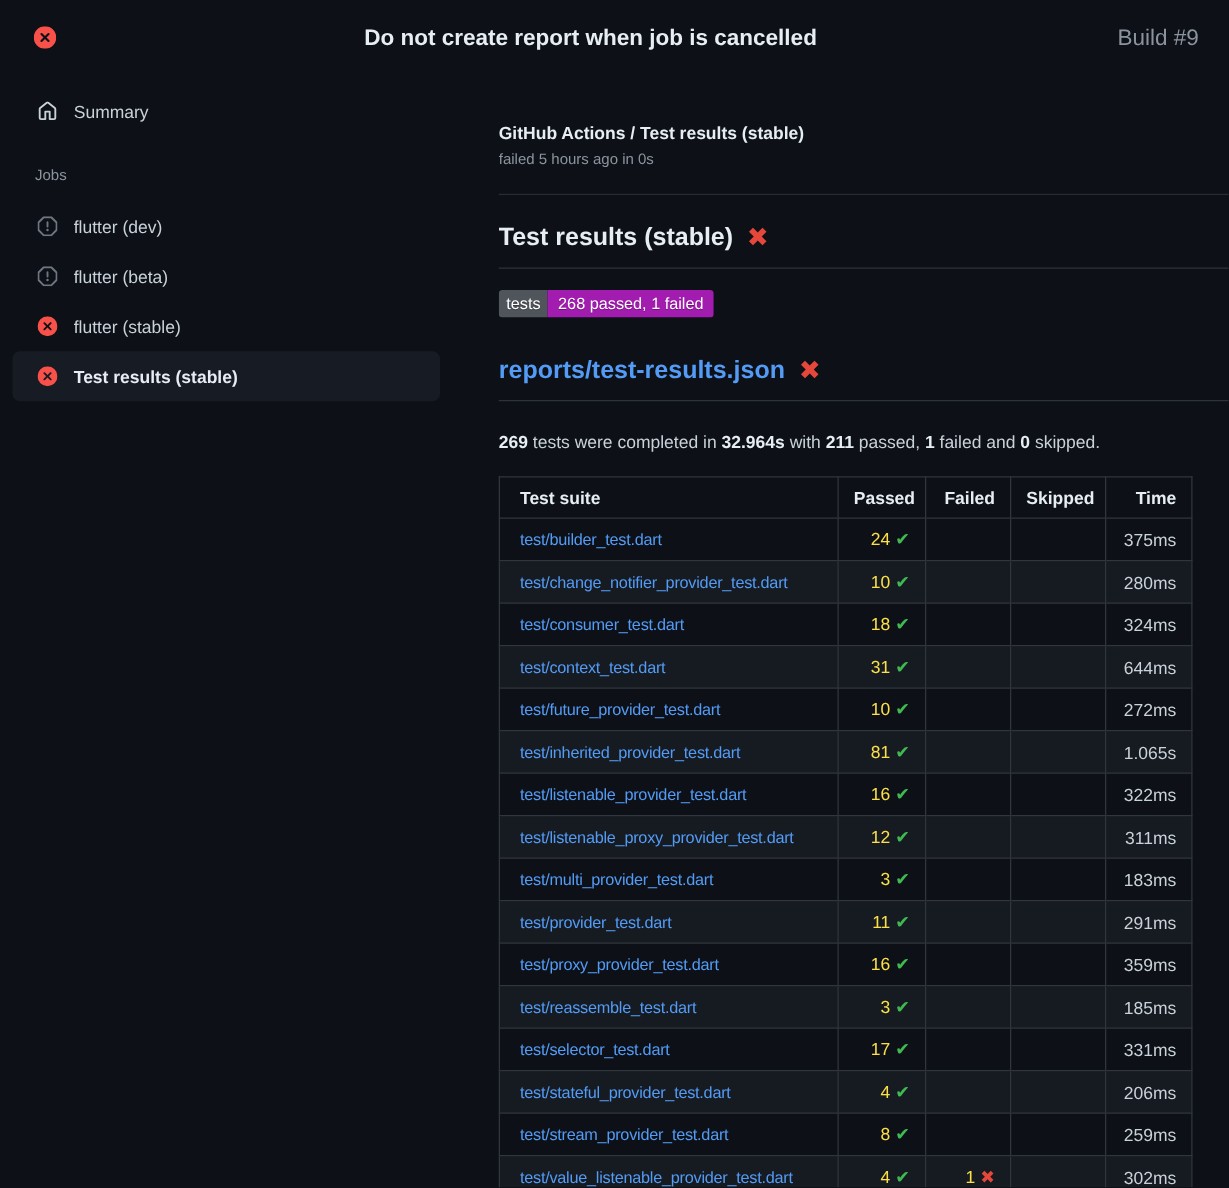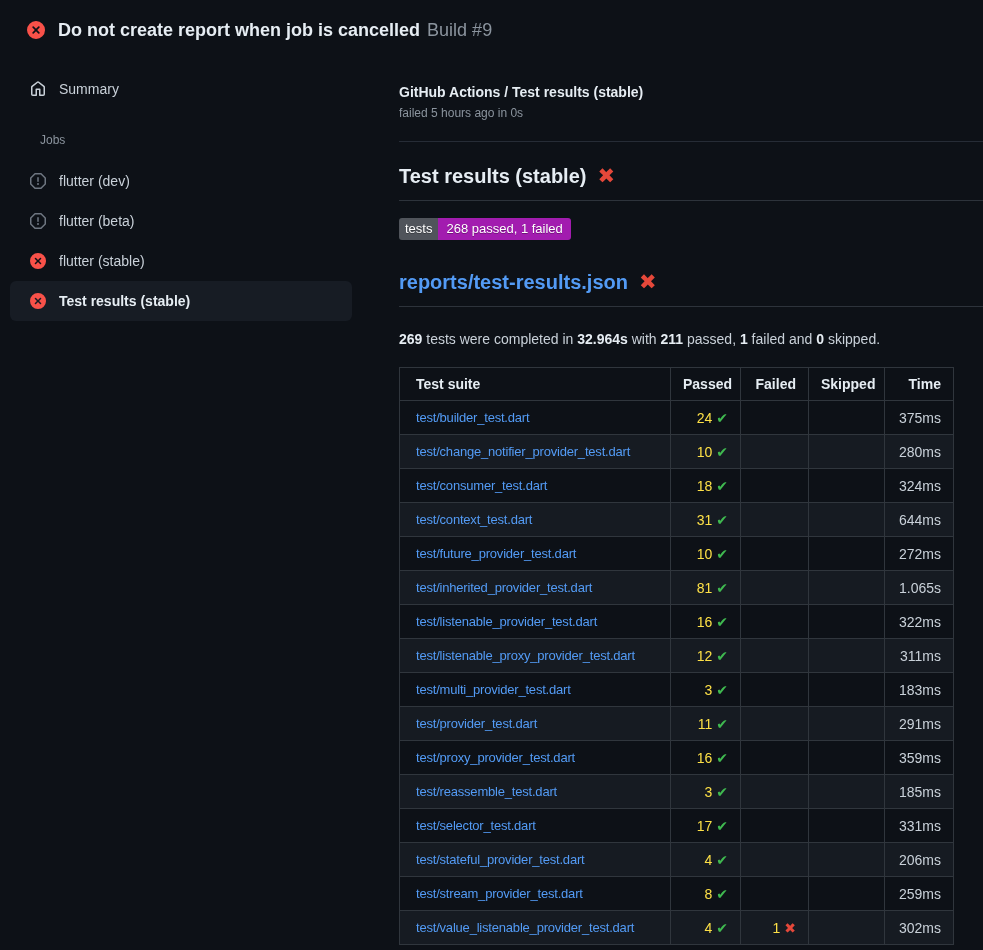--- a/index.html
+++ b/index.html
@@ -4,39 +4,39 @@
 <style>
   * { box-sizing: border-box; }
   html,body { margin:0; padding:0; background:#0d1117; }
   .app {
     position:relative; width:983px; height:950px; overflow:hidden;
     background:#0d1117; color:#e6edf3;
     font-family:"Liberation Sans","DejaVu Sans",sans-serif;
   }
 
   
-  .top-header { display:flex; align-items:center; padding:19px 24px 0 27px; }
+  .top-header { display:flex; align-items:center; padding:19px 24px 0 27px;justify-content:space-between; }
   .top-header .status-ico { width:18px; height:18px; flex:0 0 auto; margin-right:13px; }
   .top-title { font-size:18px; font-weight:700; color:#e6edf3; line-height:22px; }
   .top-build { font-size:18px; font-weight:400; color:#8b949e; margin-left:7px; }
 
   
   .sidebar { position:absolute; left:0; top:60px; width:384px; }
   .nav-item {
     display:flex; align-items:center; height:40px; margin:0 32px 0 10px;
     padding:0 0 0 20px; border-radius:6px; font-size:14px; color:#c9d1d9; cursor:pointer;
   }
   .nav-item .nav-ico { width:16px; height:16px; margin-right:13px; flex:0 0 auto; }
   .nav-item.selected { background:#171c24; color:#e6edf3; font-weight:700; }
   .summary-item { margin-top:13px; height:32px; }
-  .jobs-label { font-size:12px; color:#8b949e; padding-left:40px; margin-top:28px; margin-bottom:14px; }
+  .jobs-label { font-size:12px; color:#8b949e; padding-left:28px; margin-top:28px; margin-bottom:14px; }
 
   
   .main { position:absolute; left:399px; top:60px; right:0; }
-  .run-title { margin-top:24px; font-size:14px; font-weight:700; color:#e6edf3; }
+  .run-title { margin-top:38px; font-size:14px; font-weight:700; color:#e6edf3; }
   .run-sub { margin-top:6px; font-size:12px; color:#8b949e; }
   .divider { border:0; border-top:1px solid #262c36; margin:21px 0 0 0; }
 
   .check-h1 {
     display:flex; align-items:center; gap:11px; margin-top:23px;
     font-size:20px; font-weight:700; color:#e6edf3;
     padding-bottom:12px; border-bottom:1px solid #2d333b;
   }
   .emoji-cross { color:#e5483a; font-family:"DejaVu Sans",sans-serif; font-size:21px; font-weight:700; line-height:1; }
 

